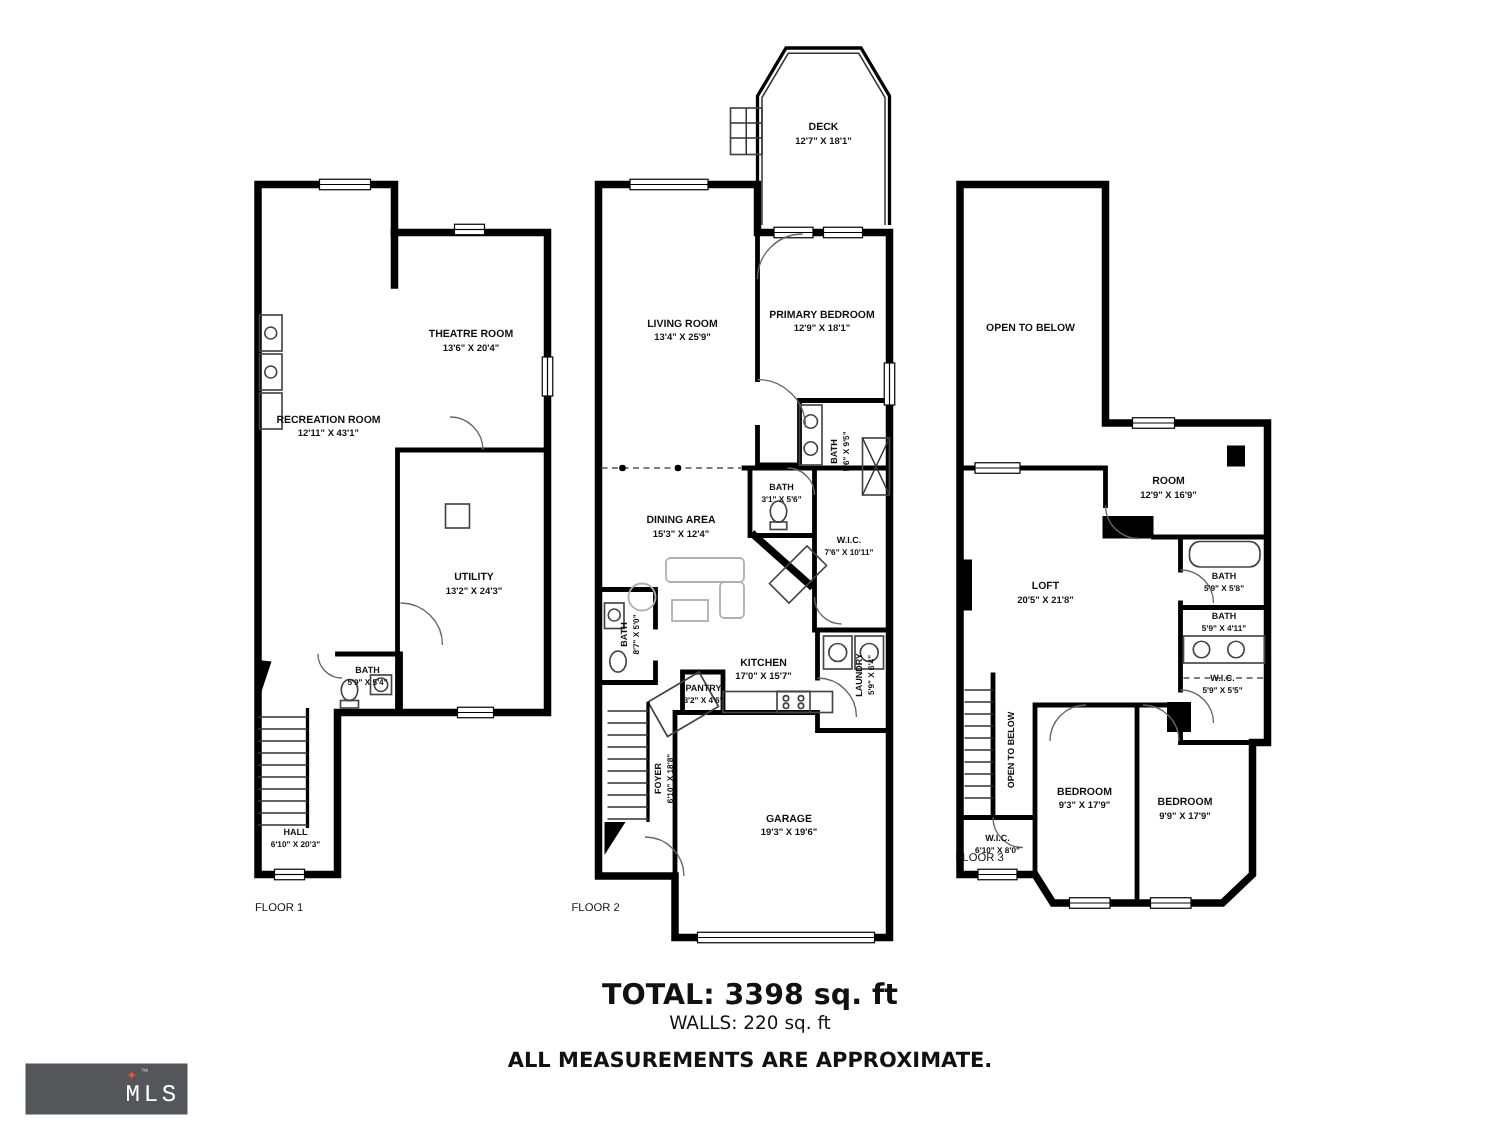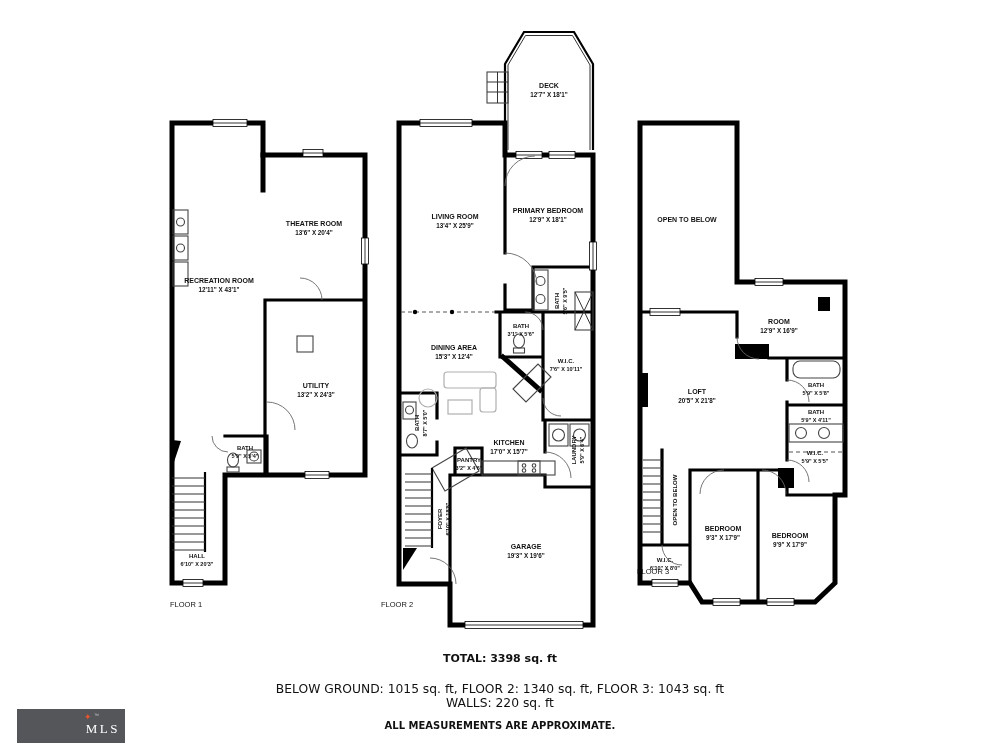--- a/index.html
+++ b/index.html
@@ -23,31 +23,31 @@
        font-weight:bold;font-size:7px;line-height:1.25;color:#111;white-space:nowrap;}
   .lbl span{display:block}
   .lbl .dims{font-size:6.3px}
   .lbl.sm{font-size:6px}
   .lbl.sm .dims{font-size:5.5px}
   .lbl.vert{transform:translate(-50%,-50%) rotate(-90deg)}
   .floor-tag{position:absolute;font-size:7.5px;font-weight:normal;color:#111;}
   
   .summary{position:absolute;left:0;right:0;top:652px;text-align:center;
            font-family:"DejaVu Sans",sans-serif;color:#111;}
-  .summary .total{font-size:11px;font-weight:bold;margin-bottom:18px}
+  .summary .total{font-size:19px;font-weight:bold;margin-bottom:2px}
   .summary .line{font-size:12.3px;line-height:1.13}
-  .summary .disclaimer{font-size:10px;font-weight:bold;margin-top:9px}
+  .summary .disclaimer{font-size:14px;font-weight:bold;margin-top:9px}
   
   .logo{position:absolute;left:17px;top:709px;width:108px;height:34px;background:#55565a;}
   .logo .brand{position:absolute;left:5px;top:1px;font-family:"DejaVu Sans",sans-serif;
                font-size:23px;font-weight:bold;letter-spacing:-1px;color:#fff;margin-top:46px;}
   .logo .star{position:absolute;left:67px;top:3px;font-size:9px;color:#e8542d;}
   .logo .tm{position:absolute;left:77px;top:3px;font-size:5px;color:#c9c9c9;}
-  .logo .mls{position:absolute;right:5px;top:12px;font-size:13px;letter-spacing:2.5px;color:#fff;
-             font-family:Liberation Serif, serif;}
+  .logo .mls{position:absolute;right:5px;top:12px;font-size:16px;letter-spacing:2.5px;color:#fff;
+             font-family:Liberation Mono, monospace;}
 </style>
 </head>
 <body>
 
 <div class="canvas">
 
 <svg width="1000" height="750" viewBox="0 0 1000 750">
 
   <g>
     <path class="w5" d="M263,123 H172 V583 H225 V475 H365 V155 H263 Z"></path>
@@ -311,21 +311,20 @@
   <span class="dims">9'3" X 17'9"</span>
 </div>
 <div class="lbl" style="left:790px;top:540px">
   <span>BEDROOM</span>
   <span class="dims">9'9" X 17'9"</span>
 </div>
 <div class="floor-tag" style="left:637px;top:567px">FLOOR 3</div>
 
 <div class="summary">
   <div class="total">TOTAL: 3398 sq. ft</div>
-  <div class="line">BELOW GROUND: 1015 sq. ft, FLOOR 2: 1340 sq. ft, FLOOR 3: 1043 sq. ft</div>
   <div class="line">WALLS: 220 sq. ft</div>
   <div class="disclaimer">ALL MEASUREMENTS ARE APPROXIMATE.</div>
 </div>
 
 <div class="logo">
   <span class="brand">bright</span>
   <span class="star">✦</span>
   <span class="tm">™</span>
   <span class="mls">MLS</span>
 </div>

